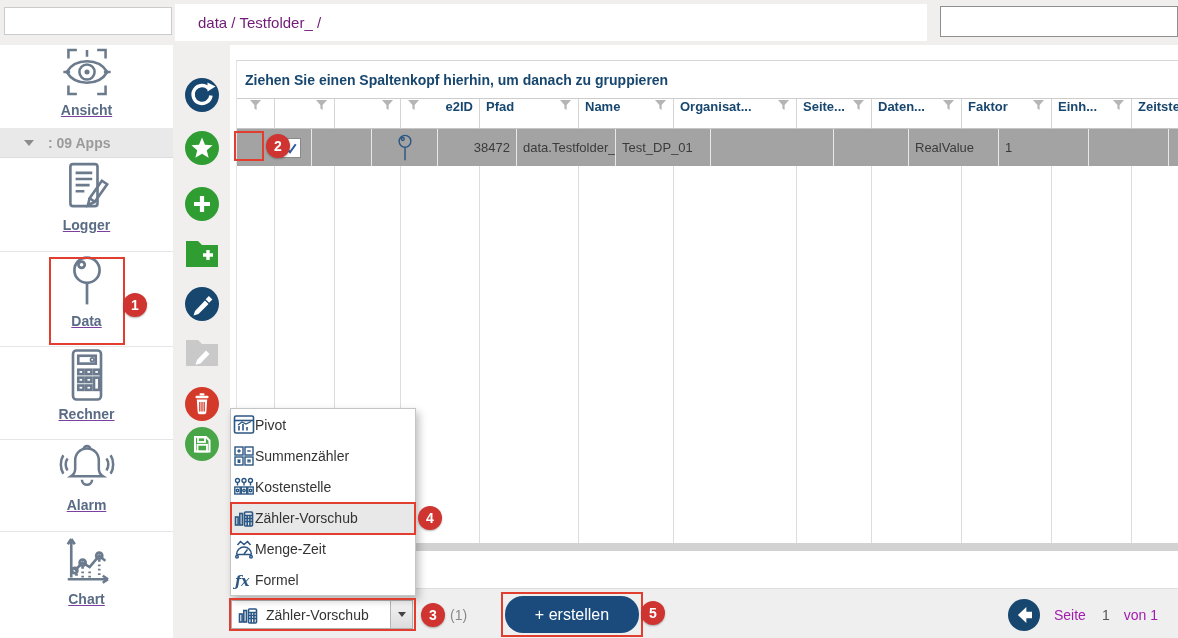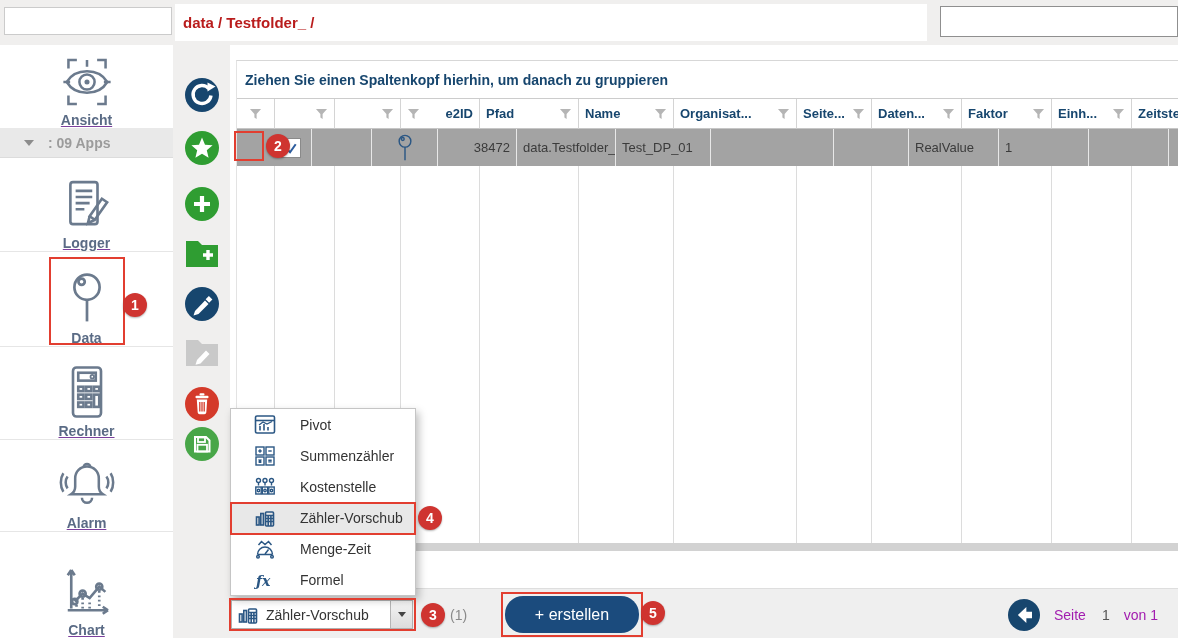--- a/index.html
+++ b/index.html
@@ -3,42 +3,42 @@
 <meta charset="utf-8">
 <style>
   *{margin:0;padding:0;box-sizing:border-box}
   body{font-family:"Liberation Sans",sans-serif;background:#fff;}
   #canvas{position:relative;width:1178px;height:638px;background:#fff;overflow:hidden;}
 
   
   .topbar{position:absolute;left:0;top:0;width:1178px;height:45px;background:#f0efee;}
   .side-search{position:absolute;left:4px;top:7px;width:168px;height:28px;background:#fff;border:1px solid #cbcbcb;font:13px "Liberation Sans",sans-serif;padding:0 6px;}
   .crumbbar{position:absolute;left:175px;top:4px;width:752px;height:37px;background:#fff;display:flex;align-items:center;padding-left:8px;}
-  .crumbbar span{color:#b91c1c;font-size:15px;font-weight:bold;}
+  .crumbbar span{color:#701a75;font-size:15px;font-weight:normal;margin-left:15px;}
   .main-search{position:absolute;left:940px;top:6px;width:238px;height:31px;background:#fff;border:1px solid #8f8f8f;font:13px "Liberation Sans",sans-serif;padding:0 6px;}
 
   
   .sidebar{position:absolute;left:0;top:45px;width:173px;height:593px;background:#fff;border-right:1px solid #dcdcdc;}
-  .sb-item{position:absolute;left:0;width:173px;display:flex;flex-direction:column;align-items:center;justify-content:flex-end;gap:3px;border-bottom:1px solid #e6e6e6;background:#fff;}
+  .sb-item{position:absolute;left:0;width:173px;display:flex;flex-direction:column;align-items:center;justify-content:flex-start;gap:3px;border-bottom:1px solid #e6e6e6;background:#fff;}
   .sb-item .lbl{font-size:14px;font-weight:bold;color:#5a6b85;text-decoration:underline;text-decoration-color:#7b3f9d;}
   .sb-group{position:absolute;left:0;top:83px;width:173px;height:30px;background:#e9e9e9;display:flex;align-items:center;gap:14px;padding-left:24px;border-bottom:1px solid #dcdcdc;}
   .sb-group .glbl{color:#9b9b9b;font-size:14px;font-weight:bold;}
   .caret{width:0;height:0;border-left:5px solid transparent;border-right:5px solid transparent;border-top:6px solid #8c8c8c;}
   .sb-scrollthumb{position:absolute;left:169px;top:152px;width:3px;height:50px;background:#a9a9a9;}
 
   
   .toolcol{position:absolute;left:173px;top:45px;width:57px;height:593px;background:#f0efee;}
   .tb{position:absolute;cursor:pointer;line-height:0;}
 
   
   .grid{position:absolute;left:236px;top:60px;width:948px;height:483px;background:#fff;border-top:1px solid #d7d7d7;border-left:1px solid #e3e3e3;}
   .groupzone{height:38px;display:flex;align-items:center;padding-left:8px;border-bottom:1px solid #cccccc;}
   .groupzone span{color:#17466e;font-weight:bold;font-size:14px;}
   .hrow{display:flex;height:30px;}
-  .hrow .hc{display:flex;align-items:center;border-right:1px solid #d4d4d4;border-bottom:1px solid #c6c6c6;padding:0 6px;overflow:hidden;white-space:nowrap;}
+  .hrow .hc{display:flex;align-items:flex-start;border-right:1px solid #d4d4d4;border-bottom:1px solid #c6c6c6;padding:0 6px;overflow:hidden;white-space:nowrap;}
   .hc .hl{color:#17466e;font-weight:bold;font-size:13px;}
   .hc .sp{flex:1;}
   .hc.center{justify-content:center;}
   .hc.fright{justify-content:flex-end;}
   .drow{display:flex;height:37px;background:#a3a3a3;padding-left:37px;}
   .drow .dc{display:flex;align-items:center;border-right:1px solid rgba(255,255,255,.75);padding:0 6px;overflow:hidden;white-space:nowrap;font-size:13px;color:#3b3b3b;}
   .drow .dc.right{justify-content:flex-end;}
   .gbody{display:flex;height:378px;}
   .gbody .bc{border-right:1px solid #dcdcdc;height:100%;}
   .c0{width:38px}.c1{width:60px}.c2{width:66px}.c3{width:79px}.c4{width:99px}.c5{width:95px}
@@ -52,21 +52,21 @@
   .typeselect .tsl{font-size:14px;color:#333;flex:1;}
   .ts-arrow{width:22px;height:27px;background:linear-gradient(#f5f5f5,#dcdcdc);border-left:1px solid #b5b5b5;display:flex;align-items:center;justify-content:center;}
   .ts-arrow .tri{width:0;height:0;border-left:4px solid transparent;border-right:4px solid transparent;border-top:5px solid #444;}
   .countlbl{position:absolute;left:450px;top:607px;font-size:14px;color:#8a8a8a;}
   .createbtn{position:absolute;left:505px;top:596px;width:134px;height:37px;background:#1b4b7d;border:none;border-radius:18px;color:#fff;font-size:16px;font-family:"Liberation Sans",sans-serif;cursor:pointer;}
   .pager{position:absolute;left:1008px;top:599px;display:flex;align-items:center;}
   .pager .ptxt{font-size:14px;color:#a21caf;}
 
   
   .menu{position:absolute;left:230px;top:408px;width:186px;background:#fff;border:1px solid #c5c5c5;box-shadow:3px 4px 8px rgba(0,0,0,.25);z-index:5;}
-  .mi{height:31px;display:flex;align-items:center;gap:24px;padding-left:23px;cursor:pointer;}
+  .mi{height:31px;display:flex;align-items:center;gap:0;padding-left:2px;cursor:pointer;}
   .mi .ml{font-size:14px;color:#333;}
   .mi.sel{background:#e8e8e8;}
 
   
   .frame{position:absolute;border:2px solid #e23e30;z-index:6;pointer-events:none;}
   .badge{position:absolute;width:24px;height:24px;border-radius:50%;background:#cf3430;color:#fff;font-size:14px;font-weight:bold;text-align:center;line-height:24px;z-index:7;box-shadow:0 1px 2px rgba(0,0,0,.3);}
 </style>
 </head>
 <body>
 

